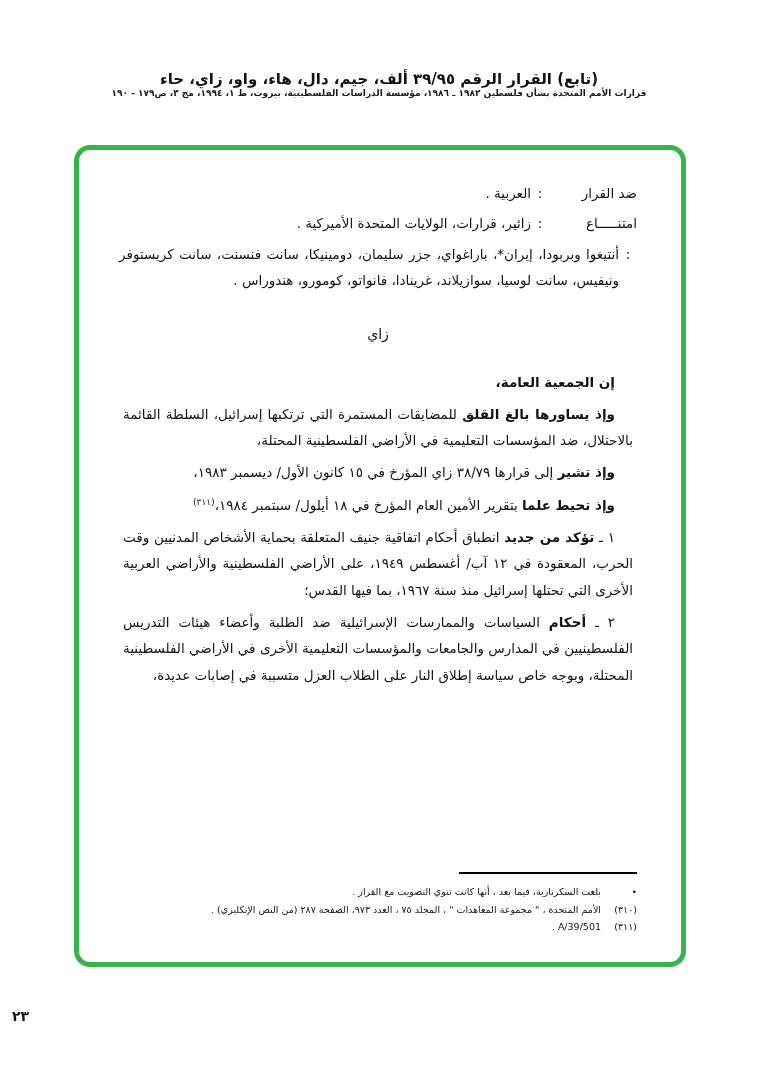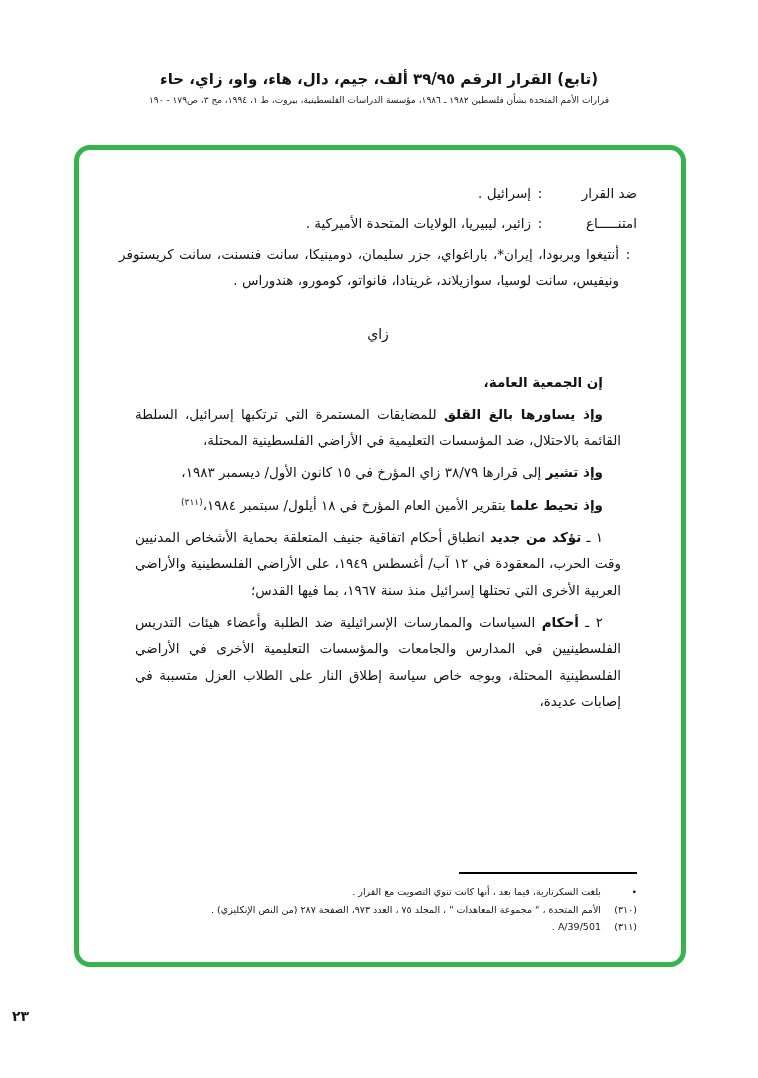--- a/index.html
+++ b/index.html
@@ -4,42 +4,42 @@
 <style>
   html, body { margin: 0; padding: 0; }
   body {
     width: 758px; height: 1078px;
     background: #ffffff; color: #141414;
     font-family: "DejaVu Sans", sans-serif;
     position: relative; overflow: hidden;
   }
   .page-header { text-align: center; padding-top: 70px; direction: rtl; }
   .doc-title { font-size: 15px; font-weight: bold; }
-  .doc-source { font-size: 9px; font-weight: normal; margin-top: 7px; color: #1a1a1a; }
+  .doc-source { font-size: 9px; font-weight: bold; color: #1a1a1a; }
 
   .frame {
     box-sizing: border-box;
     position: absolute; top: 145px; left: 74px;
     width: 612px; min-height: 822px;
     border: 5px solid var(--frame-green, #34b44a);
     border-radius: 16px;
     padding: 30px 44px 26px 40px;
     display: flex; flex-direction: column;
     direction: rtl;
     font-size: 13.5px; line-height: 1.95;
   }
 
   .vote-row { display: flex; margin-bottom: 4px; }
   .vote-label { flex: 0 0 88px; white-space: nowrap; }
   .vote-colon { flex: 0 0 18px; text-align: center; }
   .vote-value { flex: 1; text-align: justify; }
 
   .section-heading { text-align: center; font-weight: normal; font-size: 14px; margin: 24px 0 20px; }
 
-  .para { margin: 0 16px 6px; text-align: justify; text-indent: 18px; }
+  .para { margin: 0 4px 6px; text-align: justify; text-indent: 18px; }
   .intro { font-weight: bold; }
   .lead { font-weight: bold; }
   .fn-ref { font-size: 9px; vertical-align: super; line-height: 1; }
 
   .footnote-block { margin-top: auto; padding-top: 12px; }
   .fn-rule { width: 178px; border-top: 2px solid #000; margin-bottom: 9px; }
   .footnote { display: flex; font-size: 9.5px; line-height: 1.85; }
   .fn-marker { flex: 0 0 36px; }
   .fn-text { flex: 1; text-align: right; }
 
@@ -54,26 +54,26 @@
 <header class="page-header">
   <div class="doc-title">(تابع) القرار الرقم ٣٩/٩٥ ألف، جيم، دال، هاء، واو، زاي، حاء</div>
   <div class="doc-source">قرارات الأمم المتحدة بشأن فلسطين ١٩٨٢ ـ ١٩٨٦، مؤسسة الدراسات الفلسطينية، بيروت، ط ١، ١٩٩٤، مج ٣، ص١٧٩ - ١٩٠</div>
 </header>
 
 <div class="frame">
 
   <div class="vote-row">
     <span class="vote-label">ضد القرار</span>
     <span class="vote-colon">:</span>
-    <span class="vote-value">إسرائيل .</span>
+    <span class="vote-value">العربية .</span>
   </div>
   <div class="vote-row">
     <span class="vote-label">امتنـــــاع</span>
     <span class="vote-colon">:</span>
-    <span class="vote-value">زائير، ليبيريا، الولايات المتحدة الأميركية .</span>
+    <span class="vote-value">زائير، قرارات، الولايات المتحدة الأميركية .</span>
   </div>
   <div class="vote-row">
     <span class="vote-colon">:</span>
     <span class="vote-value">أنتيغوا وبربودا، إيران*، باراغواي، جزر سليمان، دومينيكا، سانت فنسنت، سانت كريستوفر ونيفيس، سانت لوسيا، سوازيلاند، غرينادا، فانواتو، كومورو، هندوراس .</span>
   </div>
 
   <div class="section-heading">زاي</div>
 
   <p class="para intro">إن الجمعية العامة،</p>
 

